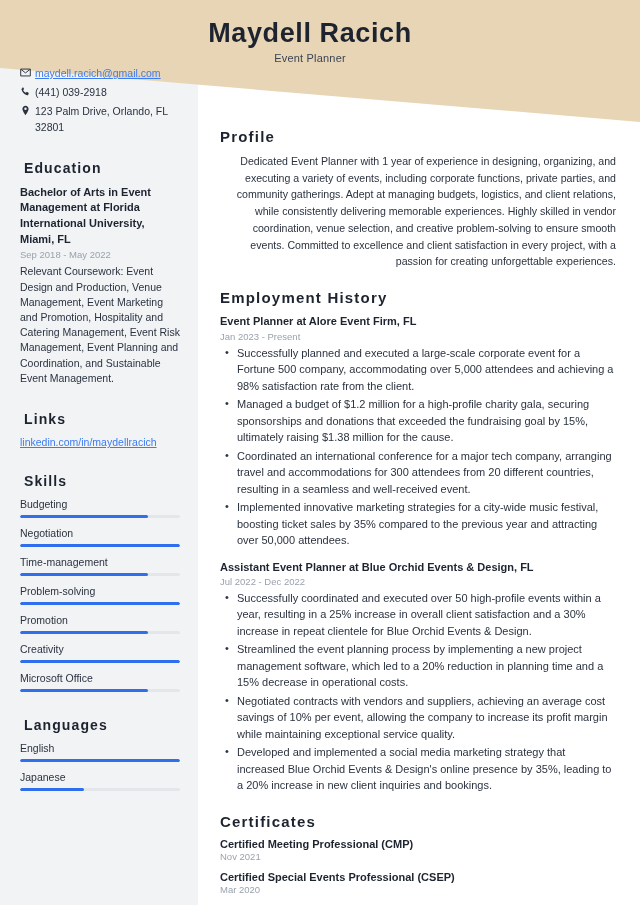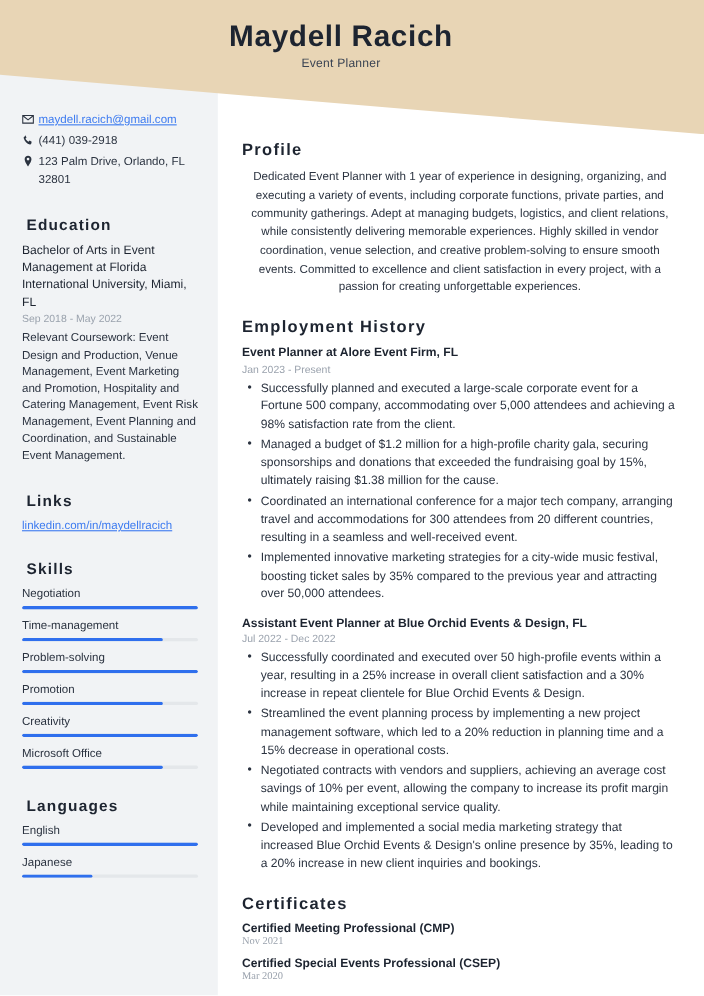--- a/index.html
+++ b/index.html
@@ -33,40 +33,40 @@
     font-size: 27px; font-weight: 700; letter-spacing: .6px;
     color: #1d2430; line-height: 1.15;
   }
   .job-title {
     font-size: 11px; color: #3b4453; margin-top: 3px; letter-spacing: .2px;
   }
 
   
   .sidebar {
     position: absolute; left: 0; top: 0;
-    width: 198px; padding: 102px 18px 0 20px;
+    width: 198px; padding: 66px 18px 0 20px;
   }
   .contact-row {
     display: flex; align-items: flex-start;
     font-size: 10.5px; line-height: 1.45; margin-bottom: 4px; color: #2b3340;
   }
   .contact-ico {
     width: 15px; flex: 0 0 15px; display: flex; align-items: center;
     justify-content: flex-start; padding-top: 1px;
   }
   .contact-ico svg { display: block; fill: #2b3340; }
   .contact-val { flex: 1; }
   .link { color: #3d7bf0; text-decoration: underline; }
 
   .side-h {
     font-size: 14px; font-weight: 700; letter-spacing: 1.1px;
     color: #1d2430; margin: 25px 4px 9px;
   }
   .edu-deg {
-    font-size: 11px; font-weight: 400; line-height: 1.42; color: #1d2430;
+    font-size: 11px; font-weight: 700; line-height: 1.42; color: #1d2430;
   }
   .edu-date { font-size: 9.5px; color: #9aa2ad; margin: 2px 0 4px; }
   .edu-desc { font-size: 10.5px; line-height: 1.45; color: #2b3340; }
 
   .skill { margin-bottom: 9px; }
   .skill-label { font-size: 10.5px; color: #2b3340; margin-bottom: 5px; }
   .bar-track {
     height: 3px; background: #e4e7ea; border-radius: 2px; overflow: hidden;
   }
   .bar-fill { height: 3px; background: #2f6fed; border-radius: 2px; }
@@ -74,40 +74,40 @@
   
   .main {
     position: absolute; left: 198px; top: 0;
     width: 442px; padding: 128px 24px 0 22px;
   }
   .main-h {
     font-size: 15px; font-weight: 700; letter-spacing: 1.2px;
     color: #1d2430; margin-bottom: 8px;
   }
   .profile-p {
-    font-size: 10.6px; line-height: 1.58; color: #2b3340; text-align: center;
+    font-size: 10.6px; line-height: 1.58; color: #2b3340; text-align: right;
   }
   .sec { margin-top: 19px; }
   .job-head {
     font-size: 11px; font-weight: 700; color: #1d2430; line-height: 1.4;
   }
   .job-date { font-size: 9.5px; color: #9aa2ad; margin: 1px 0 3px; }
   ul.bullets { list-style: none; }
   ul.bullets li {
     position: relative; padding-left: 17px; margin-bottom: 2px;
     font-size: 11px; line-height: 1.5; color: #2b3340;
   }
   ul.bullets li::before {
     content: "\2022"; position: absolute; left: 5px; top: -1px;
     color: #2b3340; font-size: 11px;
   }
   .job-block { margin-bottom: 11px; }
   .cert-block { margin-bottom: 9px; }
   .cert-title { font-size: 11px; font-weight: 700; color: #1d2430; }
-  .cert-date { font-size: 9.5px; color: #9aa2ad; margin-top: 1px; font-family: Liberation Serif, serif; }
+  .cert-date { font-size: 9.5px; color: #9aa2ad; margin-top: 1px; }
 </style>
 </head>
 <body>
 
 <div id="page">
 
   <div class="sidebar-bg"></div>
   <div class="banner"></div>
 
   <div class="banner-text">
@@ -155,20 +155,26 @@
     <div>
       <div class="side-h">Links</div>
       <div style="font-size:10.5px;">
         <span class="link">linkedin.com/in/maydellracich</span>
       </div>
     </div>
 
     <div>
       <div class="side-h">Skills</div>
       <div id="skills-list">
+          <div class="skill">
+            <div class="skill-label">Budgeting</div>
+            <div class="bar-track">
+              <div class="bar-fill" style="width: 80%;"></div>
+            </div>
+          </div>
           <div class="skill">
             <div class="skill-label">Negotiation</div>
             <div class="bar-track">
               <div class="bar-fill" style="width: 100%;"></div>
             </div>
           </div>
           <div class="skill">
             <div class="skill-label">Time-management</div>
             <div class="bar-track">
               <div class="bar-fill" style="width: 80%;"></div>

